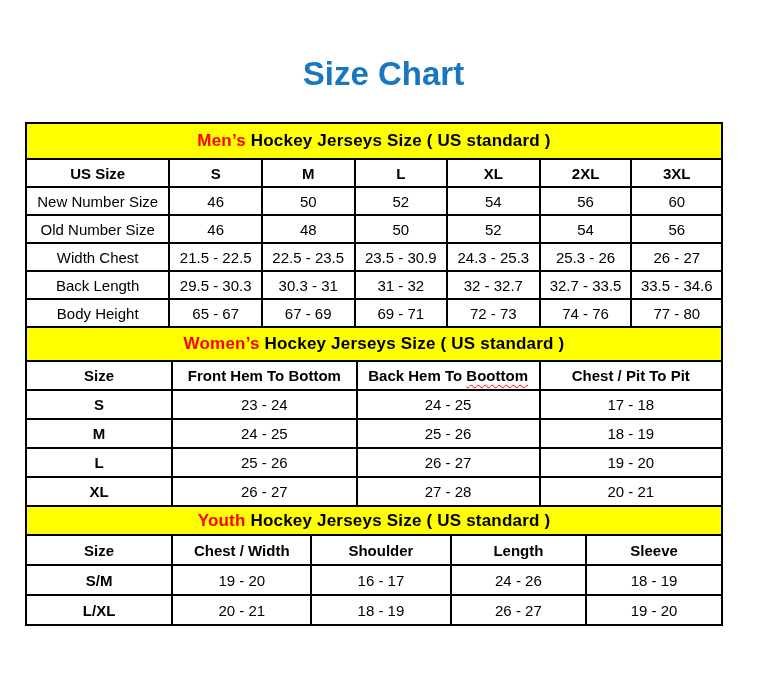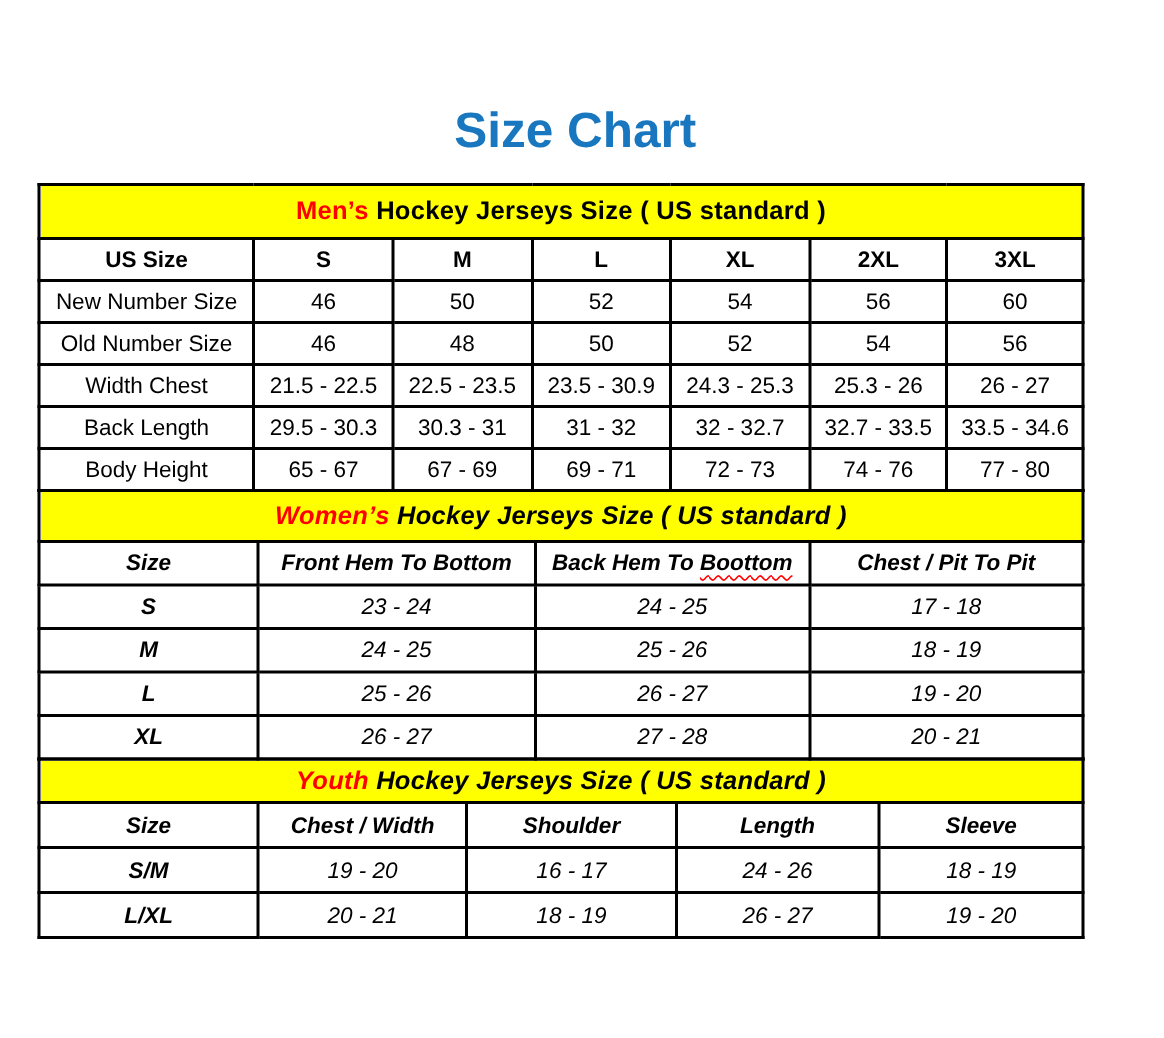--- a/index.html
+++ b/index.html
@@ -10,21 +10,21 @@
   body {
     width: 776px;
     height: 692px;
     position: relative;
     font-family: "Liberation Sans", sans-serif;
     color: #000000;
     overflow: hidden;
   }
   .page-title {
     position: absolute;
-    top: 69px;
+    top: 56px;
     left: 0;
     width: 767px;
     margin: 0;
     text-align: center;
     font-size: 33px;
     line-height: 1.1;
     font-weight: bold;
     color: #1877be;
   }
   .tables-wrap {
@@ -33,21 +33,20 @@
     top: 122px;
     width: 698px;
   }
   table.size-table {
     border-collapse: collapse;
     table-layout: fixed;
     width: 100%;
   }
   table.size-table + table.size-table {
     margin-top: -2px; 
-    font-style: italic;
   }
   .size-table th, .size-table td {
     border: 2px solid #000000;
     padding: 0 2px;
     text-align: center;
     vertical-align: middle;
     font-size: 15px;
     white-space: nowrap;
     overflow: hidden;
   }

